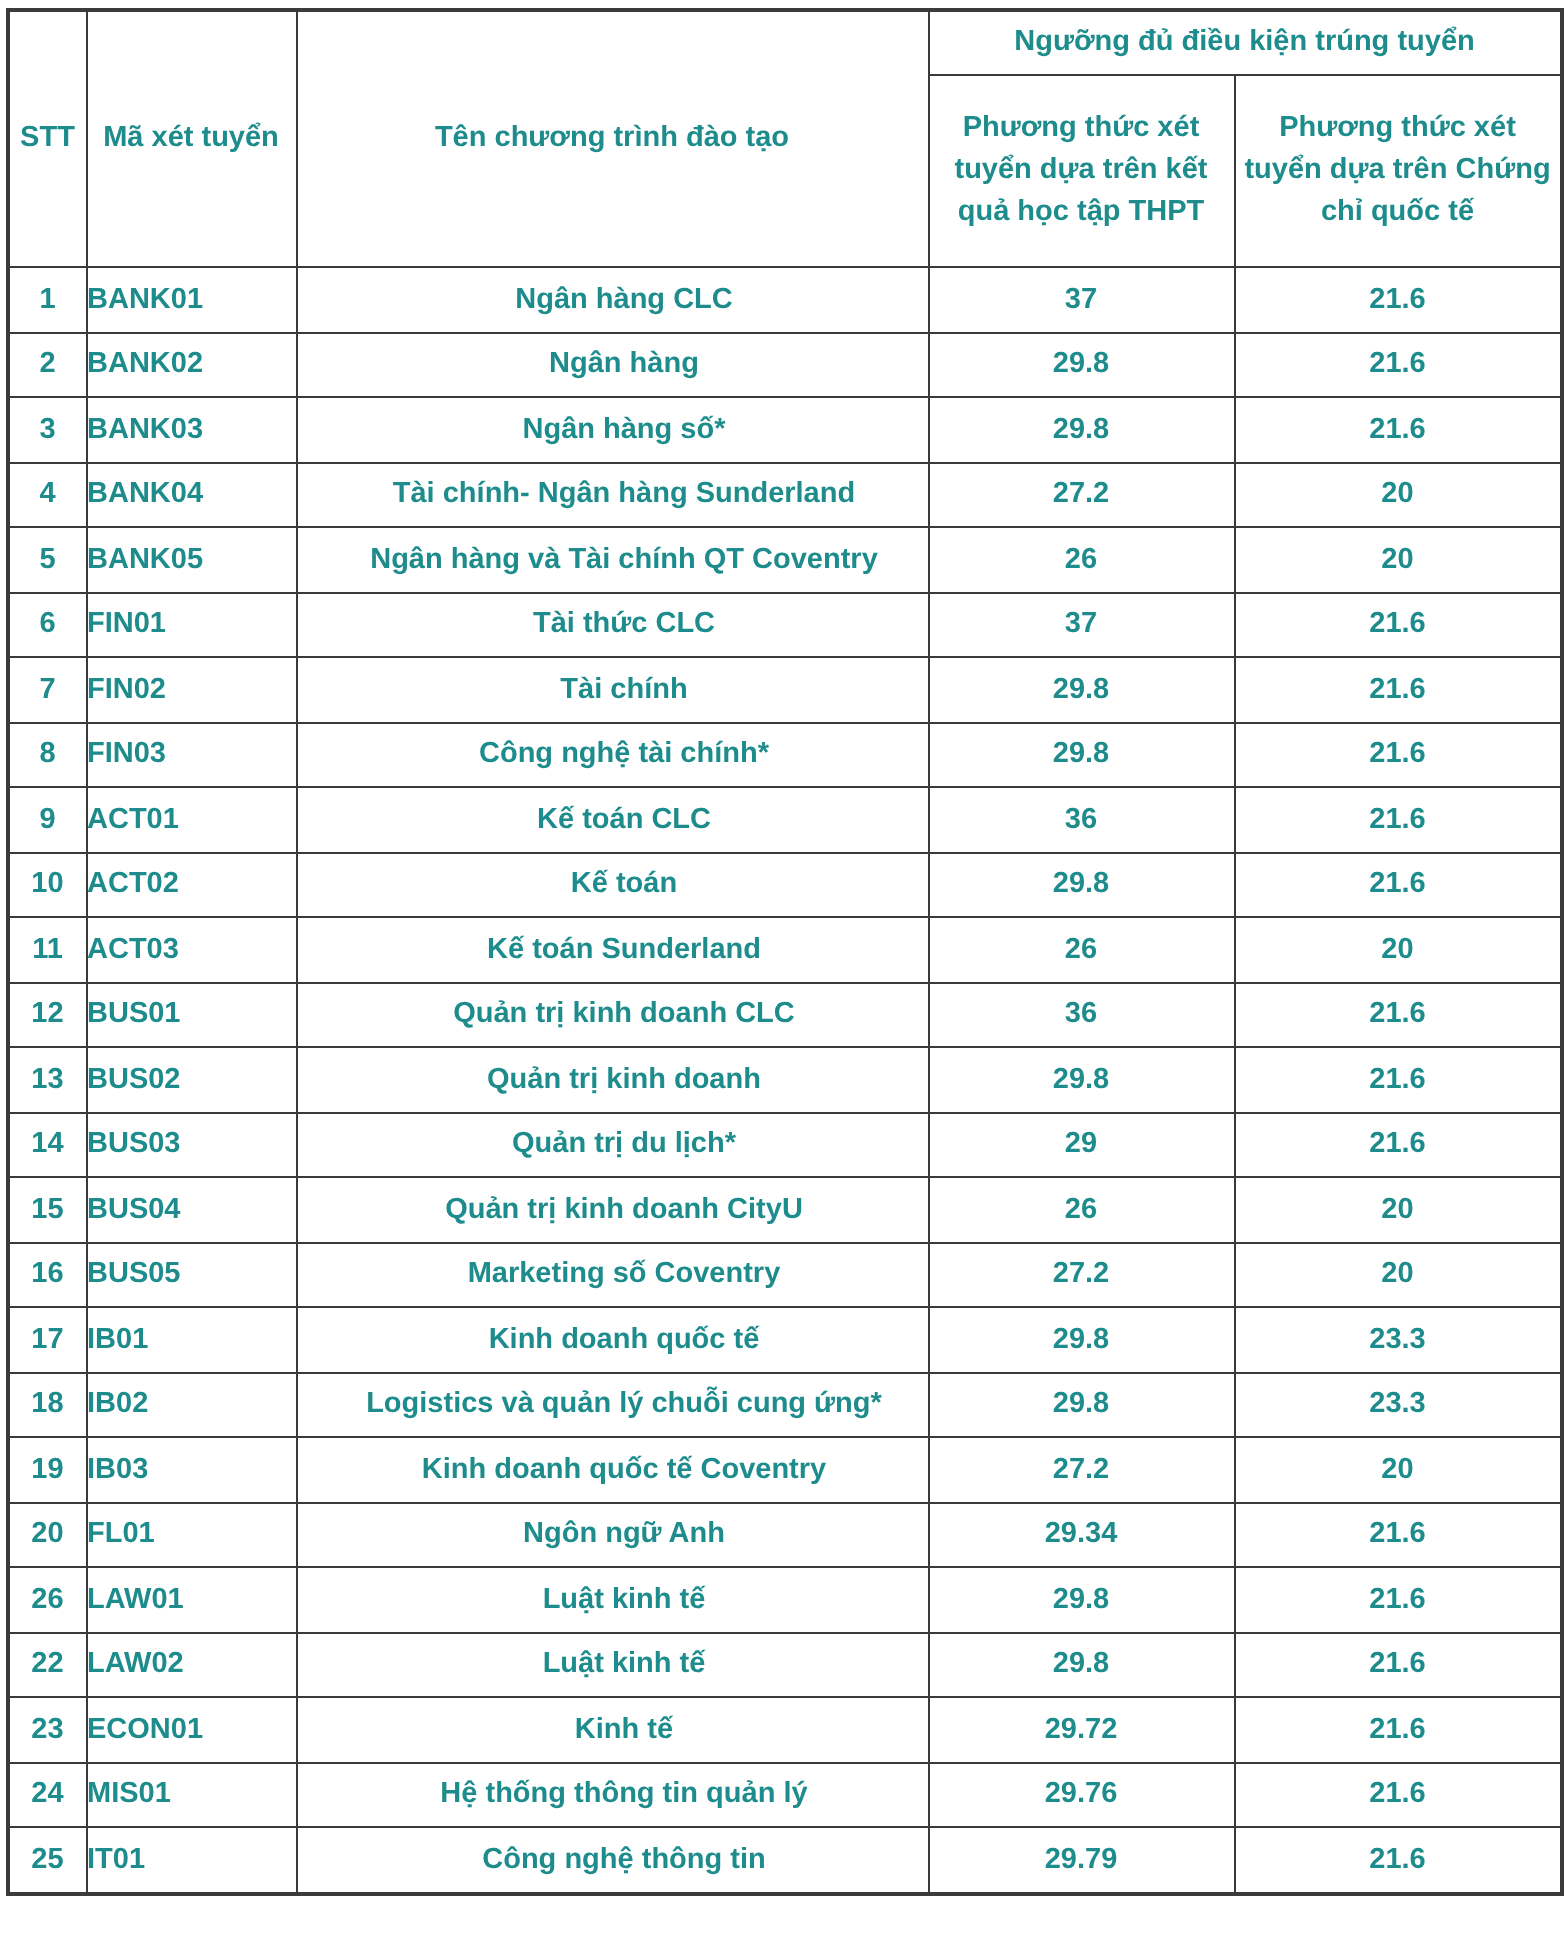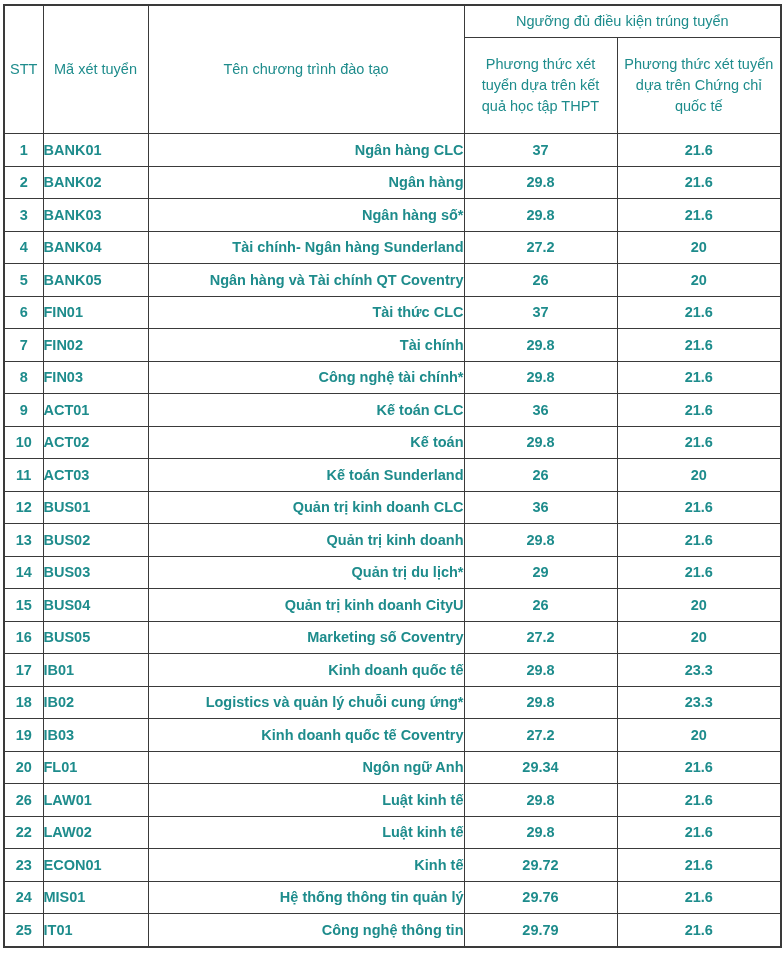--- a/index.html
+++ b/index.html
@@ -12,28 +12,28 @@
     color: #1e8c8c;
     font-size: 14.5px;
     table-layout: fixed;
     width: 777px;
   }
   td, th {
     border: 1.5px solid #3a3a3a;
     padding: 0;
     white-space: nowrap;
   }
-  th { font-weight: normal; text-align: center; vertical-align: middle; line-height: 21px; }
+  th { font-weight: bold; text-align: center; vertical-align: middle; line-height: 21px; }
   th.super { height: 31px; }
   th.sub { height: 95px; white-space: normal; padding: 0 4px; }
   th.tall { height: 127px; text-align: center; }
   td { height: 31.5px; }
   td.stt { text-align: center; }
   td.code { text-align: left; padding-left: 0; }
-  td.name { text-align: right; padding-left: 12px; }
+  td.name { text-align: center; padding-left: 12px; }
   td.num { text-align: center; }
   .outer { border: 2px solid #3a3a3a; }
 </style>
 </head>
 <body>
 
 <div class="wrap">
   <table class="outer">
     <colgroup>
       <col style="width:39px">

